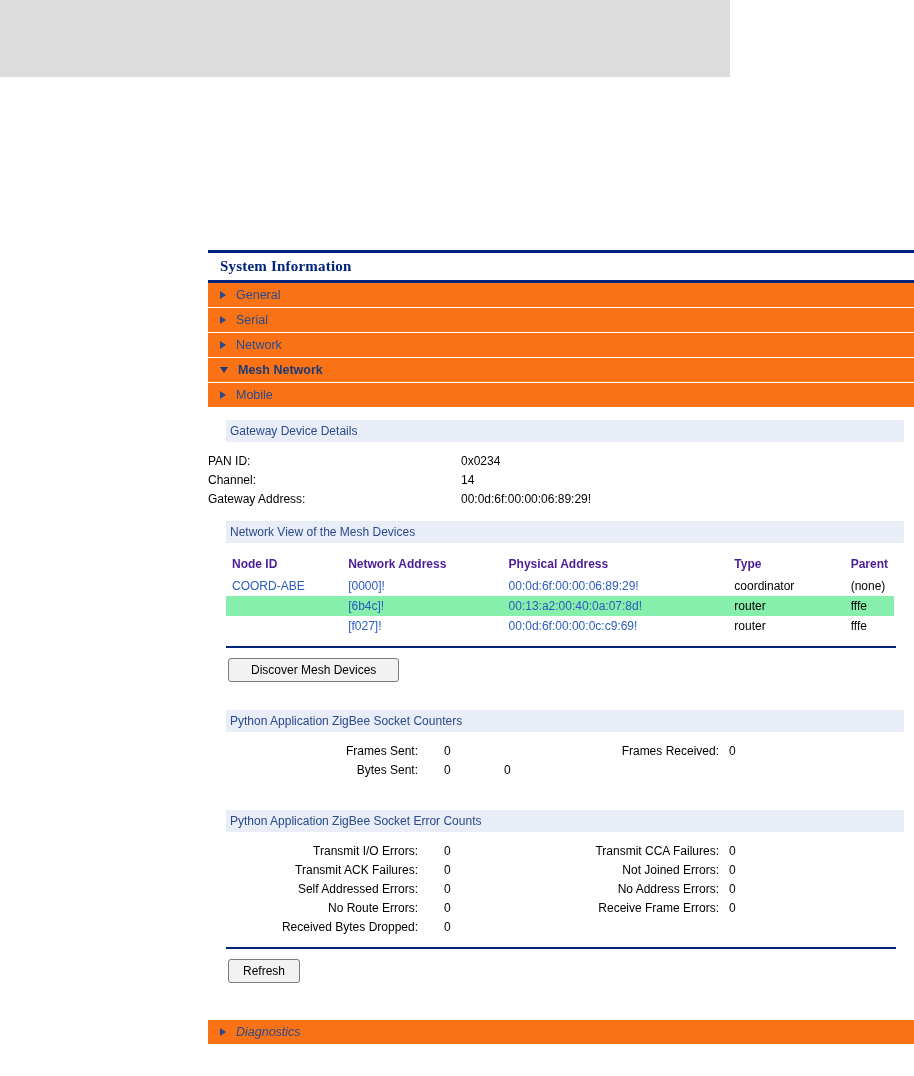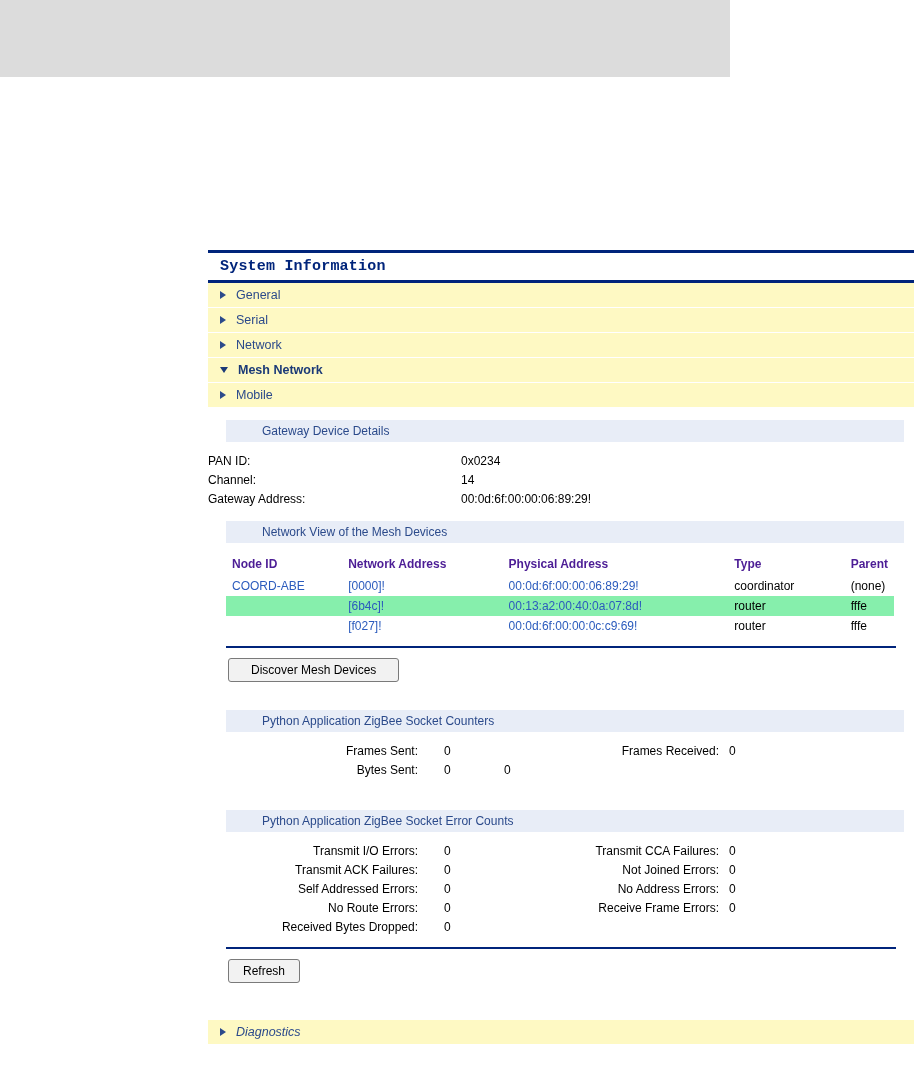--- a/index.html
+++ b/index.html
@@ -37,26 +37,26 @@
   }
 
   .panel-title {
     background: #ffffff;
     border-top: 3px solid #00247b;
     border-bottom: 3px solid #00247b;
     padding: 5px 0 5px 12px;
     font-size: 15px;
     font-weight: bold;
     color: #00247b;
-    font-family: Liberation Mono, monospace;
+    font-family: Liberation Serif, serif;
     letter-spacing: 0.2px;
   }
 
   .section-header {
-    background: #fef9c3;
+    background: #f97316;
     border-bottom: 1px solid #ffffff;
     padding: 5px 0 5px 12px;
     font-size: 12.5px;
     color: #2b4a8b;
     display: flex;
     align-items: center;
     gap: 8px;
   }
   .section-header.collapsed { color: #2b4a8b; }
   .section-header.expanded { font-weight: bold; color: #1b3a77; }
@@ -78,21 +78,21 @@
   }
 
   .section-body {
     padding: 0 0 0 0;
   }
 
   .sub-header {
     background: #e8edf7;
     color: #2b4a8b;
     font-size: 12px;
-    padding: 4px 0 4px 36px;
+    padding: 4px 0 4px 4px;
     margin: 12px 10px 0 18px;
   }
 
   
   .kv-block {
     margin: 10px 0 6px 0;
   }
   .kv-row {
     display: flex;
     line-height: 19px;

